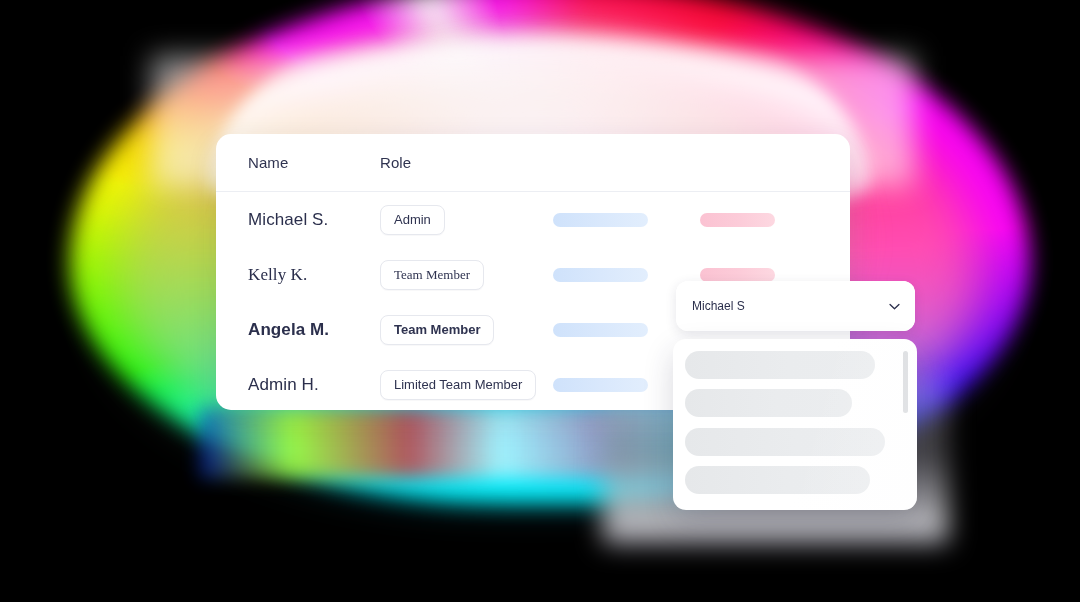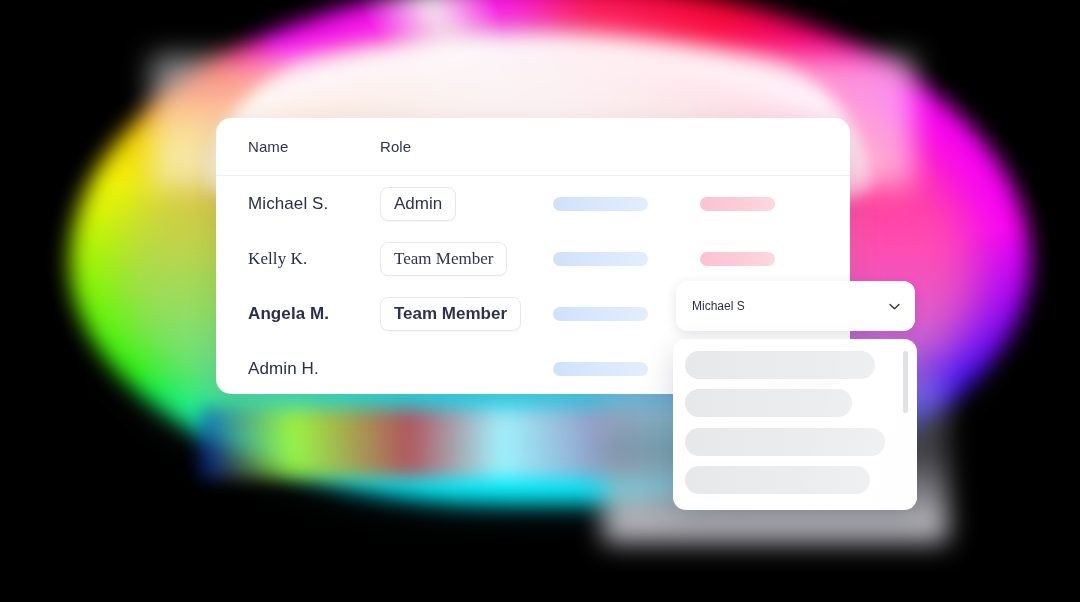--- a/index.html
+++ b/index.html
@@ -169,21 +169,21 @@
       rgba(235,235,240,0.85) 92%,
       rgba(180,178,205,0.5) 100%);
     filter: blur(13px);
     border-radius: 4px;
   }
 
   
   .table-card {
     position: absolute;
     left: 216px;
-    top: 118px;
+    top: 134px;
     width: 634px;
     height: 276px;
     background: #ffffff;
     border-radius: 15px;
     box-shadow: 0 10px 30px rgba(40,40,70,0.12);
     overflow: hidden;
     text-align: right;
   }
 
   .table-head {
@@ -230,21 +230,21 @@
     top: 50%;
     transform: translateY(-50%);
   }
 
   .role-badge {
     display: inline-block;
     border: 1px solid #e6e8ee;
     border-radius: 8px;
     background: #ffffff;
     padding: 7px 13px 8px;
-    font-size: 17px;
+    font-size: 13px;
     color: #2f3350;
     line-height: 1;
     white-space: nowrap;
     box-shadow: 0 1px 1px rgba(40,40,70,0.03);
   }
 
   .bar {
     position: absolute;
     top: 50%;
     transform: translateY(-50%);
@@ -393,20 +393,23 @@
   <div class="t-row t-row-2">
     <div class="cell-name">Angela M.</div>
     <div class="cell-role">
       <span class="role-badge">Team Member</span>
     </div>
     <div class="bar bar-blue"></div>
   </div>
 
   <div class="t-row t-row-3">
     <div class="cell-name">Admin H.</div>
+    <div class="cell-role">
+      <span class="role-badge">Limited Team Member</span>
+    </div>
     <div class="bar bar-blue"></div>
   </div>
 
 </div>
 
 <div class="assignee-control">
   <div class="assignee-value">
     <span>Michael S</span>
     <span class="chev">
       <svg viewBox="0 0 14 14" width="13" height="13" aria-hidden="true">

